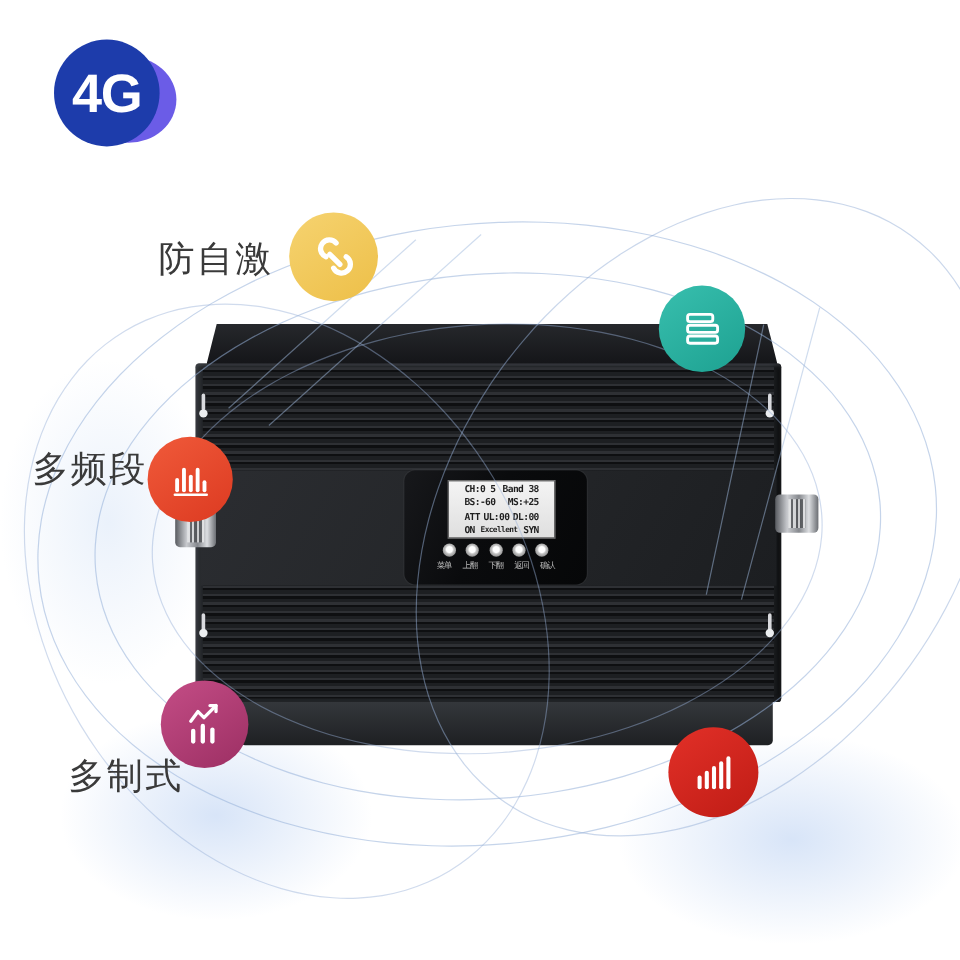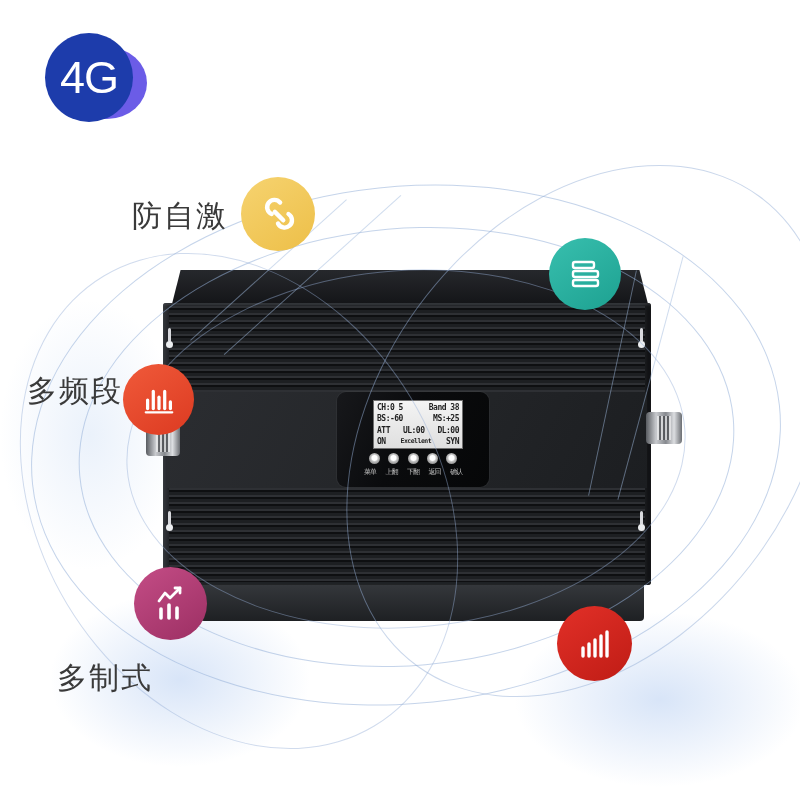--- a/index.html
+++ b/index.html
@@ -43,21 +43,21 @@
   .connector:after{content:"";position:absolute;top:4px;bottom:4px;left:30%;width:40%;
     background:repeating-linear-gradient(90deg,rgba(255,255,255,.55) 0 2px,rgba(40,42,45,.55) 2px 4px);}
   .connector-right{left:646px;top:412px;width:36px;}
   .connector-left{left:146px;top:424px;width:34px;}
 
   
   .panel{position:absolute;left:337px;top:392px;width:152px;height:95px;border-radius:9px;
     background:linear-gradient(115deg,#17181b 0%,#0a0b0d 45%,#060708 100%);
     box-shadow:0 0 0 1px rgba(255,255,255,.04);}
   .lcd{position:absolute;left:36px;top:8px;width:90px;height:49px;background:linear-gradient(180deg,#f4f4f4,#dfdfdf);
-    border:1px solid #6f6f6f;box-sizing:border-box;padding:2px 3px;display:flex;flex-direction:column;justify-content:space-between;}
+    border:1px solid #6f6f6f;box-sizing:border-box;padding:2px 13px;display:flex;flex-direction:column;justify-content:space-between;}
   .lcd-row{display:flex;justify-content:space-between;font-family:"DejaVu Sans Mono","Liberation Mono",monospace;
     font-size:8px;line-height:9px;font-weight:700;color:#1f1f1f;letter-spacing:-0.5px;}
   .lcd-row .small{font-size:6.5px;}
   .btn-row{position:absolute;left:32px;top:61px;width:88px;display:flex;justify-content:space-between;}
   .dev-btn{width:11px;height:11px;border-radius:50%;
     background:radial-gradient(circle at 50% 45%,#ffffff 0 30%,#c2c2c2 45%,#5f5f5f 100%);}
   .btn-label-row{position:absolute;left:24px;top:75px;width:104px;display:flex;justify-content:space-between;}
   .btn-label{width:18px;text-align:center;font-size:7px;line-height:9px;color:#bdbdbd;letter-spacing:-1px;white-space:nowrap;}
 
   
@@ -71,34 +71,34 @@
   .hl1{left:268px;top:165px;height:210px;transform:rotate(48deg);}
   .hl2{left:312px;top:156px;height:238px;transform:rotate(48deg);}
   .hl3{left:612px;top:268px;height:230px;transform:rotate(12deg);}
   .hl4{left:650px;top:252px;height:252px;transform:rotate(15deg);}
 
   
   .badge{position:absolute;left:45px;top:33px;width:110px;height:100px;z-index:3;}
   .badge .accent{position:absolute;left:22px;top:14px;width:80px;height:72px;border-radius:50%;background:#6b5ce7;}
   .badge .circle{position:absolute;left:0;top:0;width:88px;height:89px;border-radius:50%;background:#1d3cab;
     display:flex;align-items:center;justify-content:center;}
-  .badge .txt{color:#fff;font-size:45px;font-weight:400;letter-spacing:-1px;text-align:center;}
+  .badge .txt{color:#fff;font-size:45px;font-weight:700;letter-spacing:-1px;text-align:center;}
 
   
   .feat-label{position:absolute;z-index:3;font-size:30px;font-weight:500;color:#3a3a3a;letter-spacing:2px;white-space:nowrap;}
   .feat-icon{position:absolute;z-index:3;border-radius:50%;display:flex;align-items:center;justify-content:center;}
   .icon-fzj{left:241px;top:177px;width:74px;height:74px;background:linear-gradient(145deg,#f6d370,#edbf48);}
   .icon-dgl{left:549px;top:238px;width:72px;height:72px;background:linear-gradient(145deg,#38bfae,#1da191);}
   .icon-dpd{left:123px;top:364px;width:71px;height:71px;background:linear-gradient(145deg,#f05a3a,#dc3a21);}
   .icon-dzs{left:134px;top:567px;width:73px;height:73px;background:linear-gradient(145deg,#c44d86,#9c2f63);}
   .icon-gzy{left:557px;top:606px;width:75px;height:75px;background:linear-gradient(145deg,#e23028,#bf1c15);}
   .lbl-fzj{left:132px;top:196px;}
   .lbl-dgl{left:629px;top:237px;}
   .lbl-dpd{left:27px;top:371px;}
-  .lbl-dzs{left:57px;top:658px;}
+  .lbl-dzs{left:57px;top:627px;}
   .lbl-gzy{left:640px;top:644px;}
 </style>
 </head>
 <body>
 
 <div class="stage">
 
   <div class="glow glow-bl"></div>
   <div class="glow glow-br"></div>
   <div class="glow glow-l"></div>

